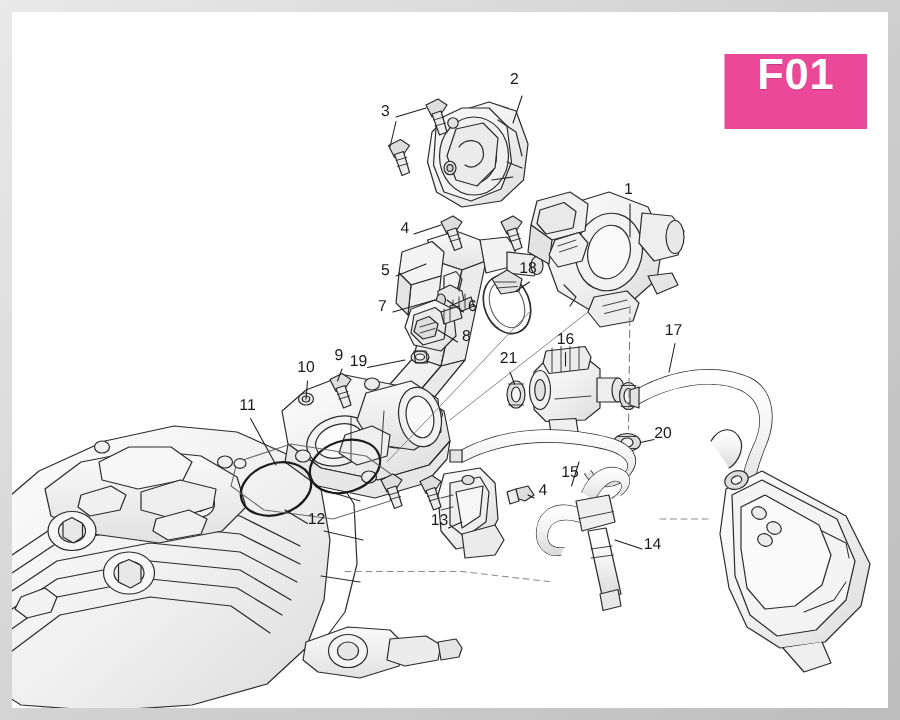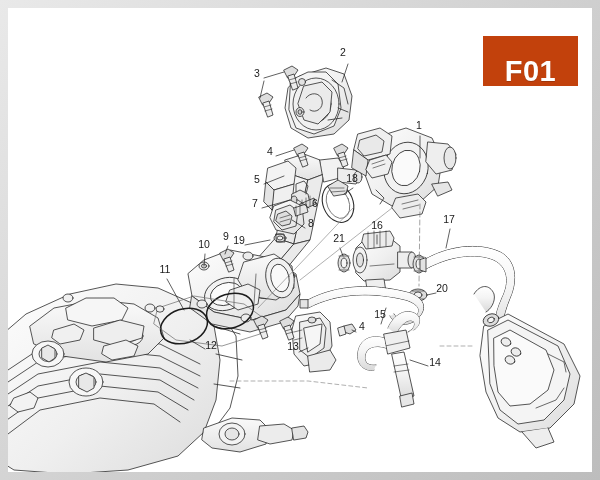--- a/index.html
+++ b/index.html
@@ -39,23 +39,23 @@
     overflow: hidden;
   }
 
   
   #plate-badge {
     position: absolute;
     left: 475px;
     top: 28px;
     width: 95px;
     height: 50px;
-    background: #c2410c;
+    background: #ec4899;
     display: flex;
-    align-items: flex-end;
+    align-items: flex-start;
     justify-content: center;
     z-index: 30;
   }
   #plate-badge .plate-text {
     color: #ffffff;
     font-family: "Liberation Sans", sans-serif;
     font-weight: bold;
     font-size: 29px;
     letter-spacing: 0.5px;
     line-height: 1;

